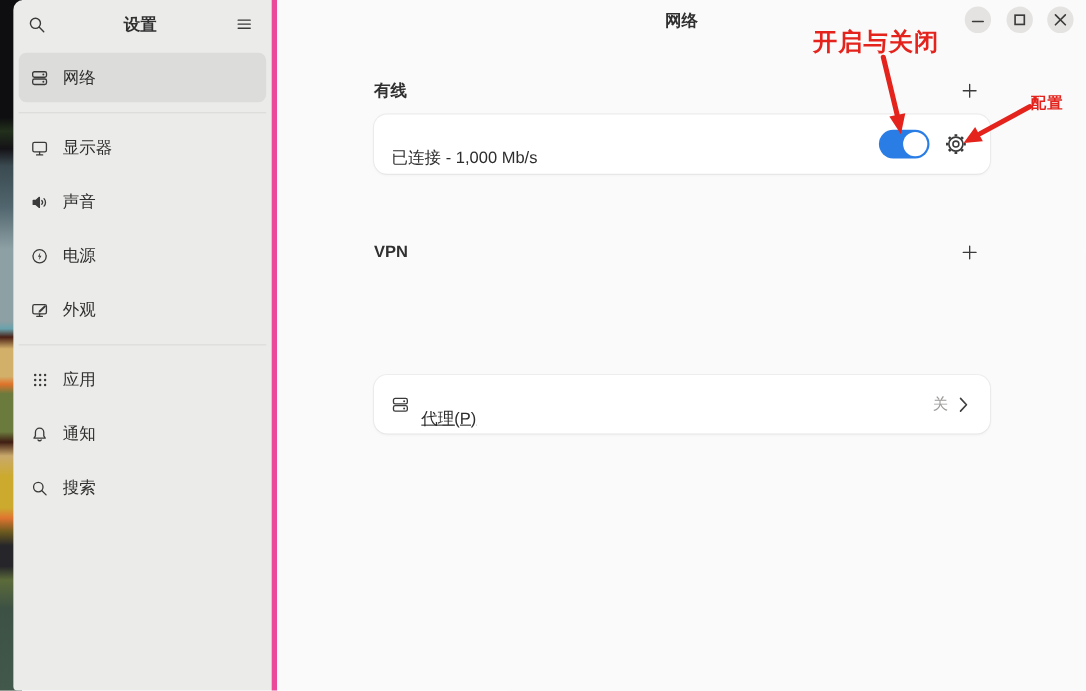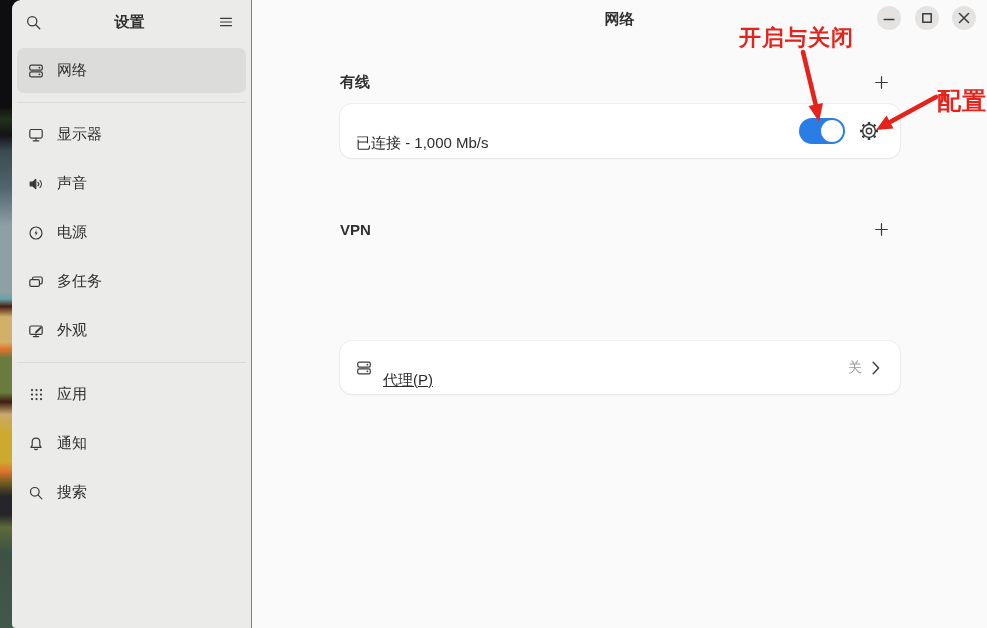--- a/index.html
+++ b/index.html
@@ -24,21 +24,21 @@
       #68a2ac 47.6%,#4a1f14 48.8%,#d2b06a 50.5%,#d2b06a 54.5%,
       #e0732a 55.6%,#6b7a3d 57%,#6b7a3d 62.5%,#3f1d12 64%,
       #c9a96b 66%,#ccaa2e 69%,#ccaa2e 73.5%,#e07430 75%,
       #6b5a1e 77%,#26262a 79%,#26262a 82%,#5c6b3a 84%,
       #3d5244 88%,#41584a 100%);}
 
   .app{position:absolute;left:12px;top:0;width:975px;height:628px;display:flex;
     border-top-left-radius:9px;border-bottom-left-radius:4px;overflow:hidden;}
 
   
-  .sidebar{width:240px;min-width:240px;background:var(--sidebar-bg);border-right:1px solid #ec4899;
+  .sidebar{width:240px;min-width:240px;background:var(--sidebar-bg);border-right:5px solid #ec4899;
     display:flex;flex-direction:column;}
   .sb-header{height:36px;display:flex;align-items:center;justify-content:space-between;padding:8px 12px 0 8px;}
   .sb-title{font-weight:700;font-size:15px;color:#303030;flex:1;text-align:center;}
   .icon-btn{background:none;border:none;width:26px;height:26px;display:flex;align-items:center;justify-content:center;cursor:pointer;padding:0;}
   .sb-list{margin-top:12px;padding:0 5px;display:flex;flex-direction:column;gap:4px;}
   .sb-item{height:45px;display:flex;align-items:center;gap:13px;padding:0 11px;border-radius:7px;cursor:pointer;}
   .sb-item.selected{background:var(--sidebar-selected);}
   .sb-icon{width:16px;height:16px;display:flex;align-items:center;justify-content:center;flex:none;}
   .sb-label{font-size:15px;color:var(--ink);white-space:nowrap;}
   .sb-sep{height:1px;background:#dbdad7;margin:5px 0;}
@@ -68,21 +68,21 @@
   .proxy-left{display:flex;align-items:center;gap:11px;flex:1;text-decoration:underline;}
   .row-value{font-size:14px;color:var(--muted);margin-right:10px;}
 
   .hd-wired{top:69px;} .card-wired{top:104px;height:54px;}
   .hd-vpn{top:188px;margin-top:28px;}  .card-vpn{top:225px;height:52px;}
   .hd-proxy{top:307px;}.card-proxy{top:341px;height:53px;cursor:pointer;}
 
   
   .ann{position:absolute;color:var(--annotation);font-weight:700;letter-spacing:1px;white-space:nowrap;}
   .ann1{left:487px;top:23px;font-size:22px;}
-  .ann2{left:685px;top:85px;font-size:24px;}
+  .ann2{left:685px;top:85px;font-size:14px;}
   .arrows{position:absolute;left:0;top:0;width:735px;height:628px;pointer-events:none;}
   .arrows line{stroke:var(--annotation);stroke-width:4.6;stroke-linecap:round;}
   .arrows polygon{fill:var(--annotation);}
 </style>
 </head>
 <body>
 
 <div class="wallpaper"></div>
 
 <div class="app">
@@ -143,29 +143,20 @@
       <div class="sb-item">
         <span class="sb-icon">
           <svg class="ic" width="16" height="16" viewBox="0 0 16 16">
               <circle cx="8" cy="8" r="6"></circle>
               <path d="M8.7 4.4 L6.5 8.4 H8 L7.3 11.6 L9.7 7.5 H8.1 Z" fill="#3a3a3a" stroke="none"></path>
             </svg>
         </span>
         <span class="sb-label">电源</span>
       </div>
 
-      <div class="sb-item">
-        <span class="sb-icon">
-          <svg class="ic" width="16" height="16" viewBox="0 0 16 16">
-              <rect x="4.6" y="3" width="9.6" height="6.8" rx="1.4"></rect>
-              <rect x="1.8" y="5.6" width="9.6" height="6.8" rx="1.4" fill="#ebebe9"></rect>
-            </svg>
-        </span>
-        <span class="sb-label">多任务</span>
-      </div>
 
       <div class="sb-item">
         <span class="sb-icon">
           <svg class="ic" width="16" height="16" viewBox="0 0 16 16">
               <rect x="1.8" y="3" width="12.4" height="8.4" rx="1.5"></rect>
               <path d="M8 11.4 V13.3 M5.4 13.6 H10.6"></path>
               <path d="M7.4 8.6 L12.6 3.4 L13.9 4.7 L8.7 9.9 L7 10.3 Z" fill="#3a3a3a" stroke="none"></path>
             </svg>
         </span>
         <span class="sb-label">外观</span>

